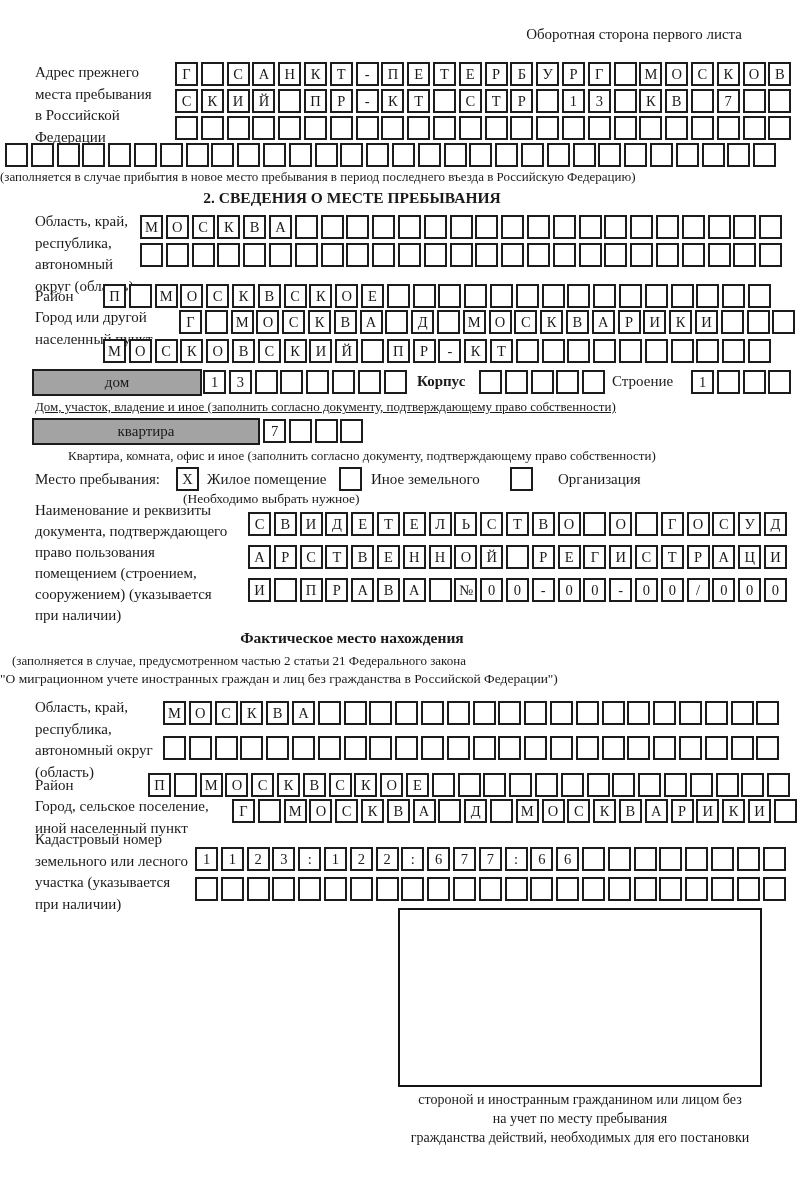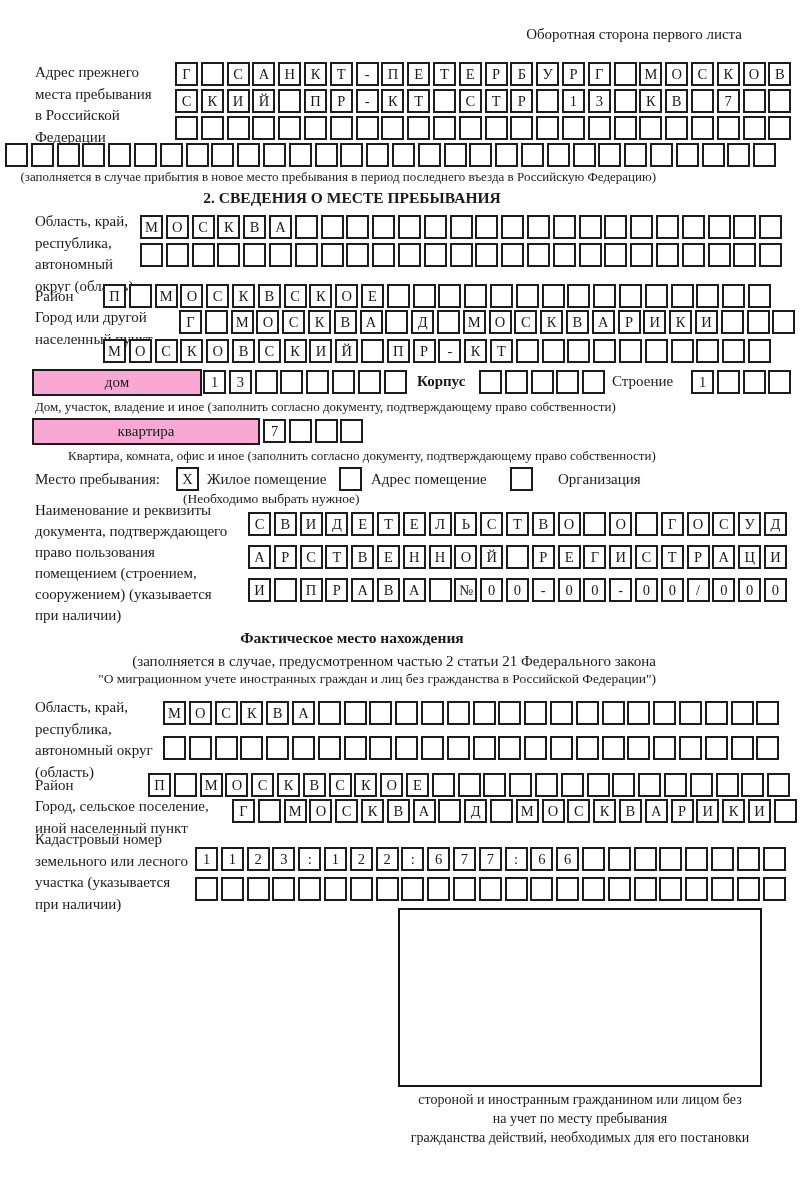--- a/index.html
+++ b/index.html
@@ -1,28 +1,28 @@
 <!DOCTYPE html>
 <html><head>
 <meta charset="utf-8">
 <style>
   html,body{margin:0;padding:0;background:#ffffff;}
   .page{position:relative;width:800px;height:1180px;background:#fff;
         font-family:"Liberation Serif", serif;color:#1a1a1a;overflow:hidden;}
   .abs{position:absolute;}
   .label{font-size:15px;line-height:21.5px;white-space:nowrap;}
   .note{font-size:13px;white-space:nowrap;}
-  .note-c{font-size:13px;text-align:right;width:656px;left:0;}
+  .note-c{font-size:13px;text-align:left;width:656px;left:0;}
   .heading{font-weight:bold;font-size:15.5px;text-align:center;width:704px;left:0;white-space:nowrap;}
   .cells{display:inline-flex;gap:2.8px;}
   .cell{width:19px;height:20px;border:2px solid #1c1c1c;display:inline-flex;
         align-items:center;justify-content:center;font-size:14.5px;line-height:1;
         font-family:"Liberation Serif", serif;background:#fff;flex:0 0 auto;}
   .bigbox{border:2px solid #1c1c1c;height:23px;display:flex;align-items:center;
-          justify-content:center;font-size:15px;background:#f9a8d4;}
+          justify-content:center;font-size:15px;background:#a3a3a3;}
   .stampbox{border:2px solid #151515;background:#fff;}
   .stamp-caption{font-size:14px;line-height:19px;text-align:center;}
 </style>
 </head>
 <body>
 
 <div class="page">
 
   <div class="abs label" style="top:24px;right:58px;">Оборотная сторона первого листа</div>
 
@@ -317,40 +317,40 @@
       <span class="cell"></span>
       <span class="cell"></span>
     </div>
   <div class="abs label" style="left:612px;top:371px;">Строение</div>
   <div class="abs cells" style="left:691px;top:370px;">
       <span class="cell">1</span>
       <span class="cell"></span>
       <span class="cell"></span>
       <span class="cell"></span>
     </div>
-  <div class="abs note" style="left:35px;top:399px;">Дом, участок, владение и иное (заполнить согласно документу, подтверждающему право собственности)</div>
+  <div class="abs note" style="left:35px;top:399px;text-decoration:underline;">Дом, участок, владение и иное (заполнить согласно документу, подтверждающему право собственности)</div>
 
   <div class="abs bigbox" style="left:32px;top:418px;width:224px;">квартира</div>
   <div class="abs cells" style="left:263px;top:419px;">
       <span class="cell">7</span>
       <span class="cell"></span>
       <span class="cell"></span>
       <span class="cell"></span>
     </div>
   <div class="abs note" style="left:35px;top:448px;margin-left:33px;">Квартира, комната, офис и иное (заполнить согласно документу, подтверждающему право собственности)</div>
 
   <div class="abs label" style="left:35px;top:469px;">Место пребывания:</div>
   <div class="abs cells" style="left:176px;top:467px;">
       <span class="cell">X</span>
     </div>
   <div class="abs label" style="left:207px;top:469px;">Жилое помещение</div>
   <div class="abs cells" style="left:339px;top:467px;">
       <span class="cell"></span>
     </div>
-  <div class="abs label" style="left:371px;top:469px;">Адрес помещение</div>
+  <div class="abs label" style="left:371px;top:469px;">Иное земельного</div>
   <div class="abs cells" style="left:510px;top:467px;">
       <span class="cell"></span>
     </div>
   <div class="abs label" style="left:558px;top:469px;">Организация</div>
   <div class="abs note" style="left:183px;top:491px;font-size:13.5px;">(Необходимо выбрать нужное)</div>
 
   <div class="abs label" style="left:35px;top:500px;line-height:21px;">
       <div>Наименование и реквизиты</div>
       <div>документа, подтверждающего</div>
       <div>право пользования</div>
@@ -422,21 +422,21 @@
       <span class="cell">-</span>
       <span class="cell">0</span>
       <span class="cell">0</span>
       <span class="cell">/</span>
       <span class="cell">0</span>
       <span class="cell">0</span>
       <span class="cell">0</span>
     </div>
 
   <div class="abs heading" style="top:629px;">Фактическое место нахождения</div>
-  <div class="abs note-c" style="top:653px;font-size:15px;">(заполняется в случае, предусмотренном частью 2 статьи 21 Федерального закона</div>
+  <div class="abs note-c" style="top:653px;font-size:13px;margin-left:12px;">(заполняется в случае, предусмотренном частью 2 статьи 21 Федерального закона</div>
   <div class="abs note-c" style="top:671px;font-size:13.5px;">"О миграционном учете иностранных граждан и лиц без гражданства в Российской Федерации")</div>
 
   <div class="abs label" style="left:35px;top:697px;">
       <div>Область, край,</div>
       <div>республика,</div>
       <div>автономный округ</div>
       <div>(область)</div>
     </div>
   <div class="abs cells" style="left:163px;top:701px;">
       <span class="cell">М</span>

